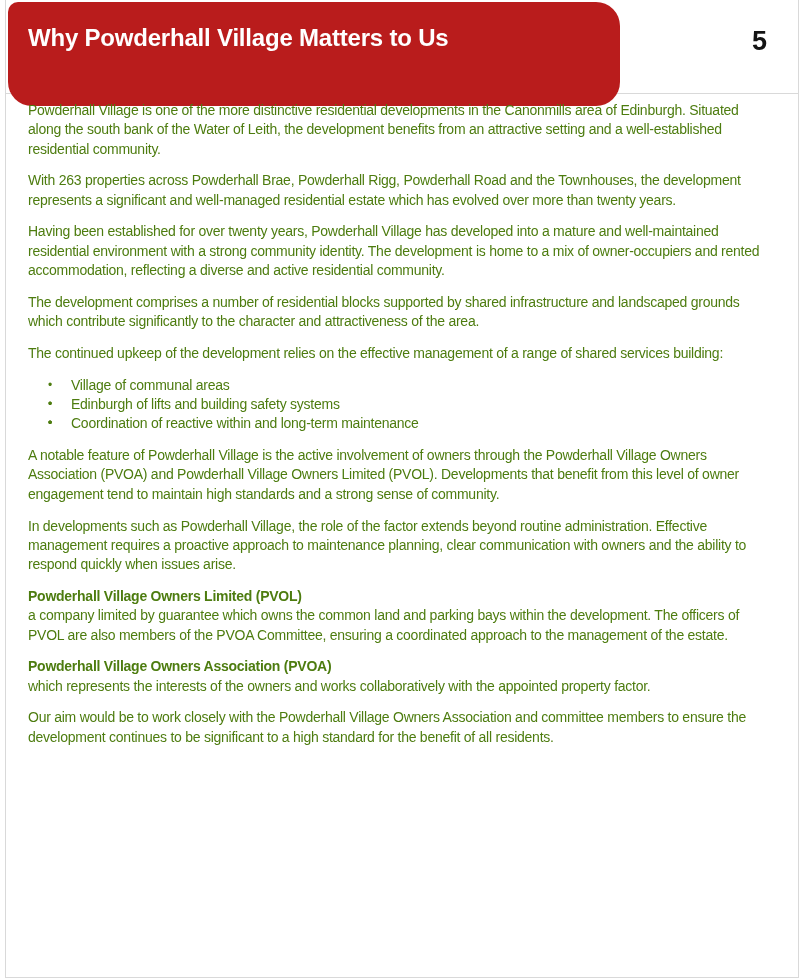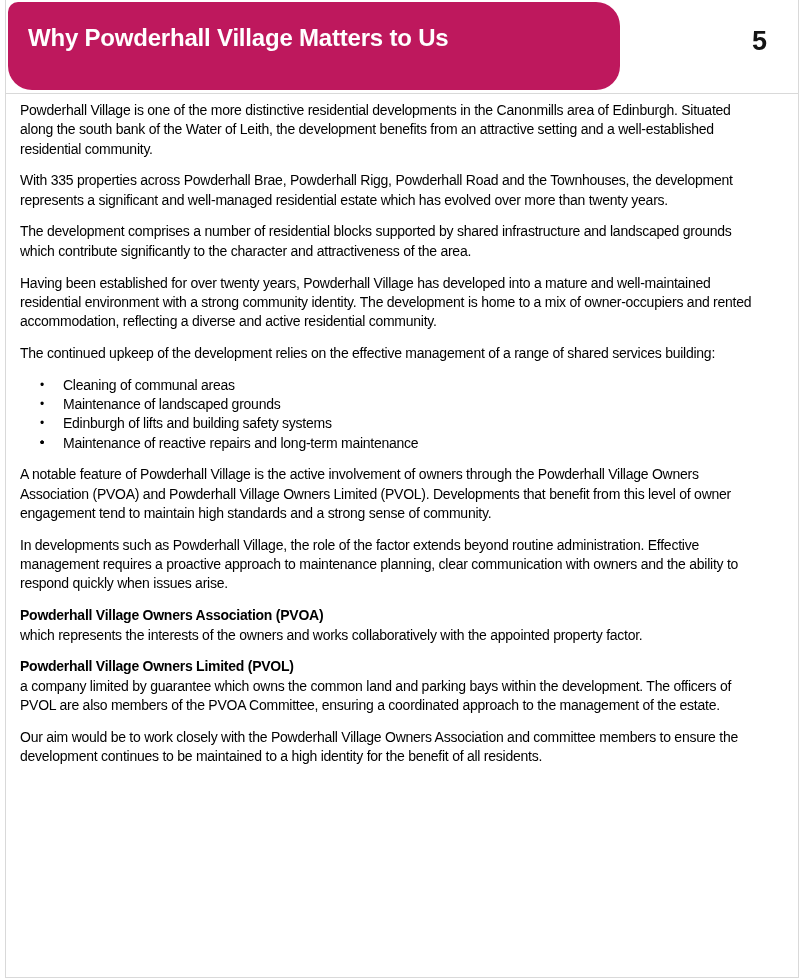--- a/index.html
+++ b/index.html
@@ -34,22 +34,22 @@
     top: 93px;
     width: 793px;
     border-top: 1px solid #d9d9d9;
   }
   
   .header-banner {
     position: absolute;
     left: 8px;
     top: 2px;
     width: 612px;
-    height: 88px;
-    background: #be185d;
+    height: 104px;
+    background: #b91c1c;
     border-radius: 10px 24px 24px 24px;
     box-sizing: border-box;
     padding: 22px 0 0 20px;
   }
   .header-title {
     color: #ffffff;
     font-size: 24px;
     font-weight: bold;
     letter-spacing: -0.2px;
     white-space: nowrap;
@@ -58,27 +58,27 @@
     position: absolute;
     top: 26px;
     right: 34px;
     font-size: 27px;
     font-weight: bold;
     color: #141414;
   }
   
   .body-col {
     position: absolute;
-    left: 20px;
+    left: 28px;
     top: 101px;
     width: 744px;
     font-size: 14px;
     line-height: 19.3px;
     letter-spacing: -0.25px;
-    color: #000000;
+    color: #4d7c0f;
   }
   .body-col p {
     margin: 0 0 12.5px 0;
   }
   .bullet-list {
     margin: 3px 0 12.5px 0;
     padding: 0;
     list-style: none;
   }
   .bullet-item {
@@ -109,60 +109,59 @@
 
   <div class="header-banner">
     <span class="header-title">Why Powderhall Village Matters to Us</span>
   </div>
 
   <div class="page-number">5</div>
 
   <div class="body-col">
 
     <p>Powderhall Village is one of the more distinctive residential developments in the Canonmills area of Edinburgh. Situated along the south bank of the Water of Leith, the development benefits from an attractive setting and a well-established residential community.</p>
-    <p>With 335 properties across Powderhall Brae, Powderhall Rigg, Powderhall Road and the Townhouses, the development represents a significant and well-managed residential estate which has evolved over more than twenty years.</p>
+    <p>With 263 properties across Powderhall Brae, Powderhall Rigg, Powderhall Road and the Townhouses, the development represents a significant and well-managed residential estate which has evolved over more than twenty years.</p>
+    <p>Having been established for over twenty years, Powderhall Village has developed into a mature and well-maintained residential environment with a strong community identity. The development is home to a mix of owner-occupiers and rented accommodation, reflecting a diverse and active residential community.</p>
     <p>The development comprises a number of residential blocks supported by shared infrastructure and landscaped grounds which contribute significantly to the character and attractiveness of the area.</p>
-    <p>Having been established for over twenty years, Powderhall Village has developed into a mature and well-maintained residential environment with a strong community identity. The development is home to a mix of owner-occupiers and rented accommodation, reflecting a diverse and active residential community.</p>
     <p>The continued upkeep of the development relies on the effective management of a range of shared services building:</p>
 
     <ul class="bullet-list">
       <li class="bullet-item">
         <span class="bullet-marker">•</span>
-        <span>Cleaning of communal areas</span>
+        <span>Village of communal areas</span>
       </li>
       <li class="bullet-item">
         <span class="bullet-marker">•</span>
-        <span>Maintenance of landscaped grounds</span>
       </li>
       <li class="bullet-item">
         <span class="bullet-marker">•</span>
         <span>Edinburgh of lifts and building safety systems</span>
       </li>
       <li class="bullet-item">
         <span class="bullet-marker">•</span>
       </li>
       <li class="bullet-item">
         <span class="bullet-marker">•</span>
       </li>
       <li class="bullet-item">
         <span class="bullet-marker">•</span>
-        <span>Maintenance of reactive repairs and long-term maintenance</span>
+        <span>Coordination of reactive within and long-term maintenance</span>
       </li>
     </ul>
 
     <p>A notable feature of Powderhall Village is the active involvement of owners through the Powderhall Village Owners Association (PVOA) and Powderhall Village Owners Limited (PVOL). Developments that benefit from this level of owner engagement tend to maintain high standards and a strong sense of community.</p>
     <p>In developments such as Powderhall Village, the role of the factor extends beyond routine administration. Effective management requires a proactive approach to maintenance planning, clear communication with owners and the ability to respond quickly when issues arise.</p>
 
     <div class="section-block">
+      <div class="section-heading">Powderhall Village Owners Limited (PVOL)</div>
+      <div>a company limited by guarantee which owns the common land and parking bays within the development. The officers of PVOL are also members of the PVOA Committee, ensuring a coordinated approach to the management of the estate.</div>
+    </div>
+
+    <div class="section-block">
       <div class="section-heading">Powderhall Village Owners Association (PVOA)</div>
       <div>which represents the interests of the owners and works collaboratively with the appointed property factor.</div>
     </div>
 
-    <div class="section-block">
-      <div class="section-heading">Powderhall Village Owners Limited (PVOL)</div>
-      <div>a company limited by guarantee which owns the common land and parking bays within the development. The officers of PVOL are also members of the PVOA Committee, ensuring a coordinated approach to the management of the estate.</div>
-    </div>
-
-    <p>Our aim would be to work closely with the Powderhall Village Owners Association and committee members to ensure the development continues to be maintained to a high identity for the benefit of all residents.</p>
+    <p>Our aim would be to work closely with the Powderhall Village Owners Association and committee members to ensure the development continues to be significant to a high standard for the benefit of all residents.</p>
 
   </div>
 
 </div>
 
 </body></html>

